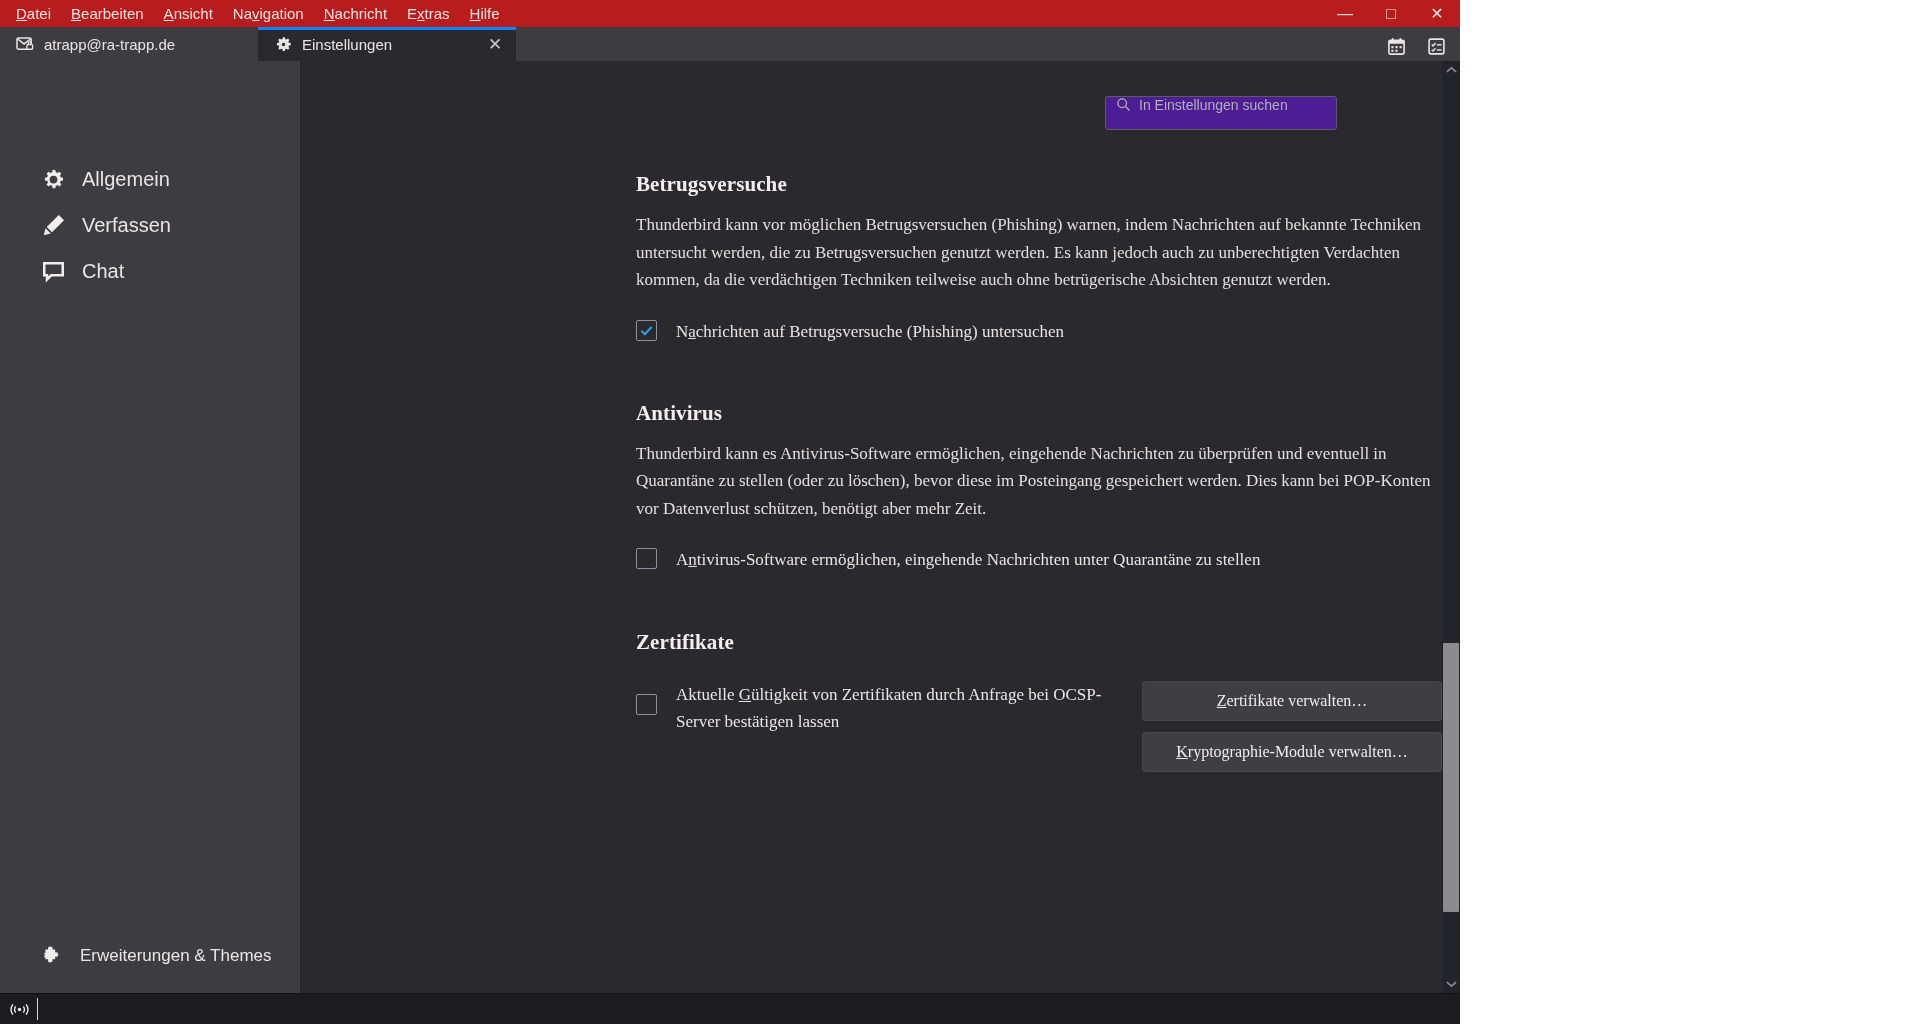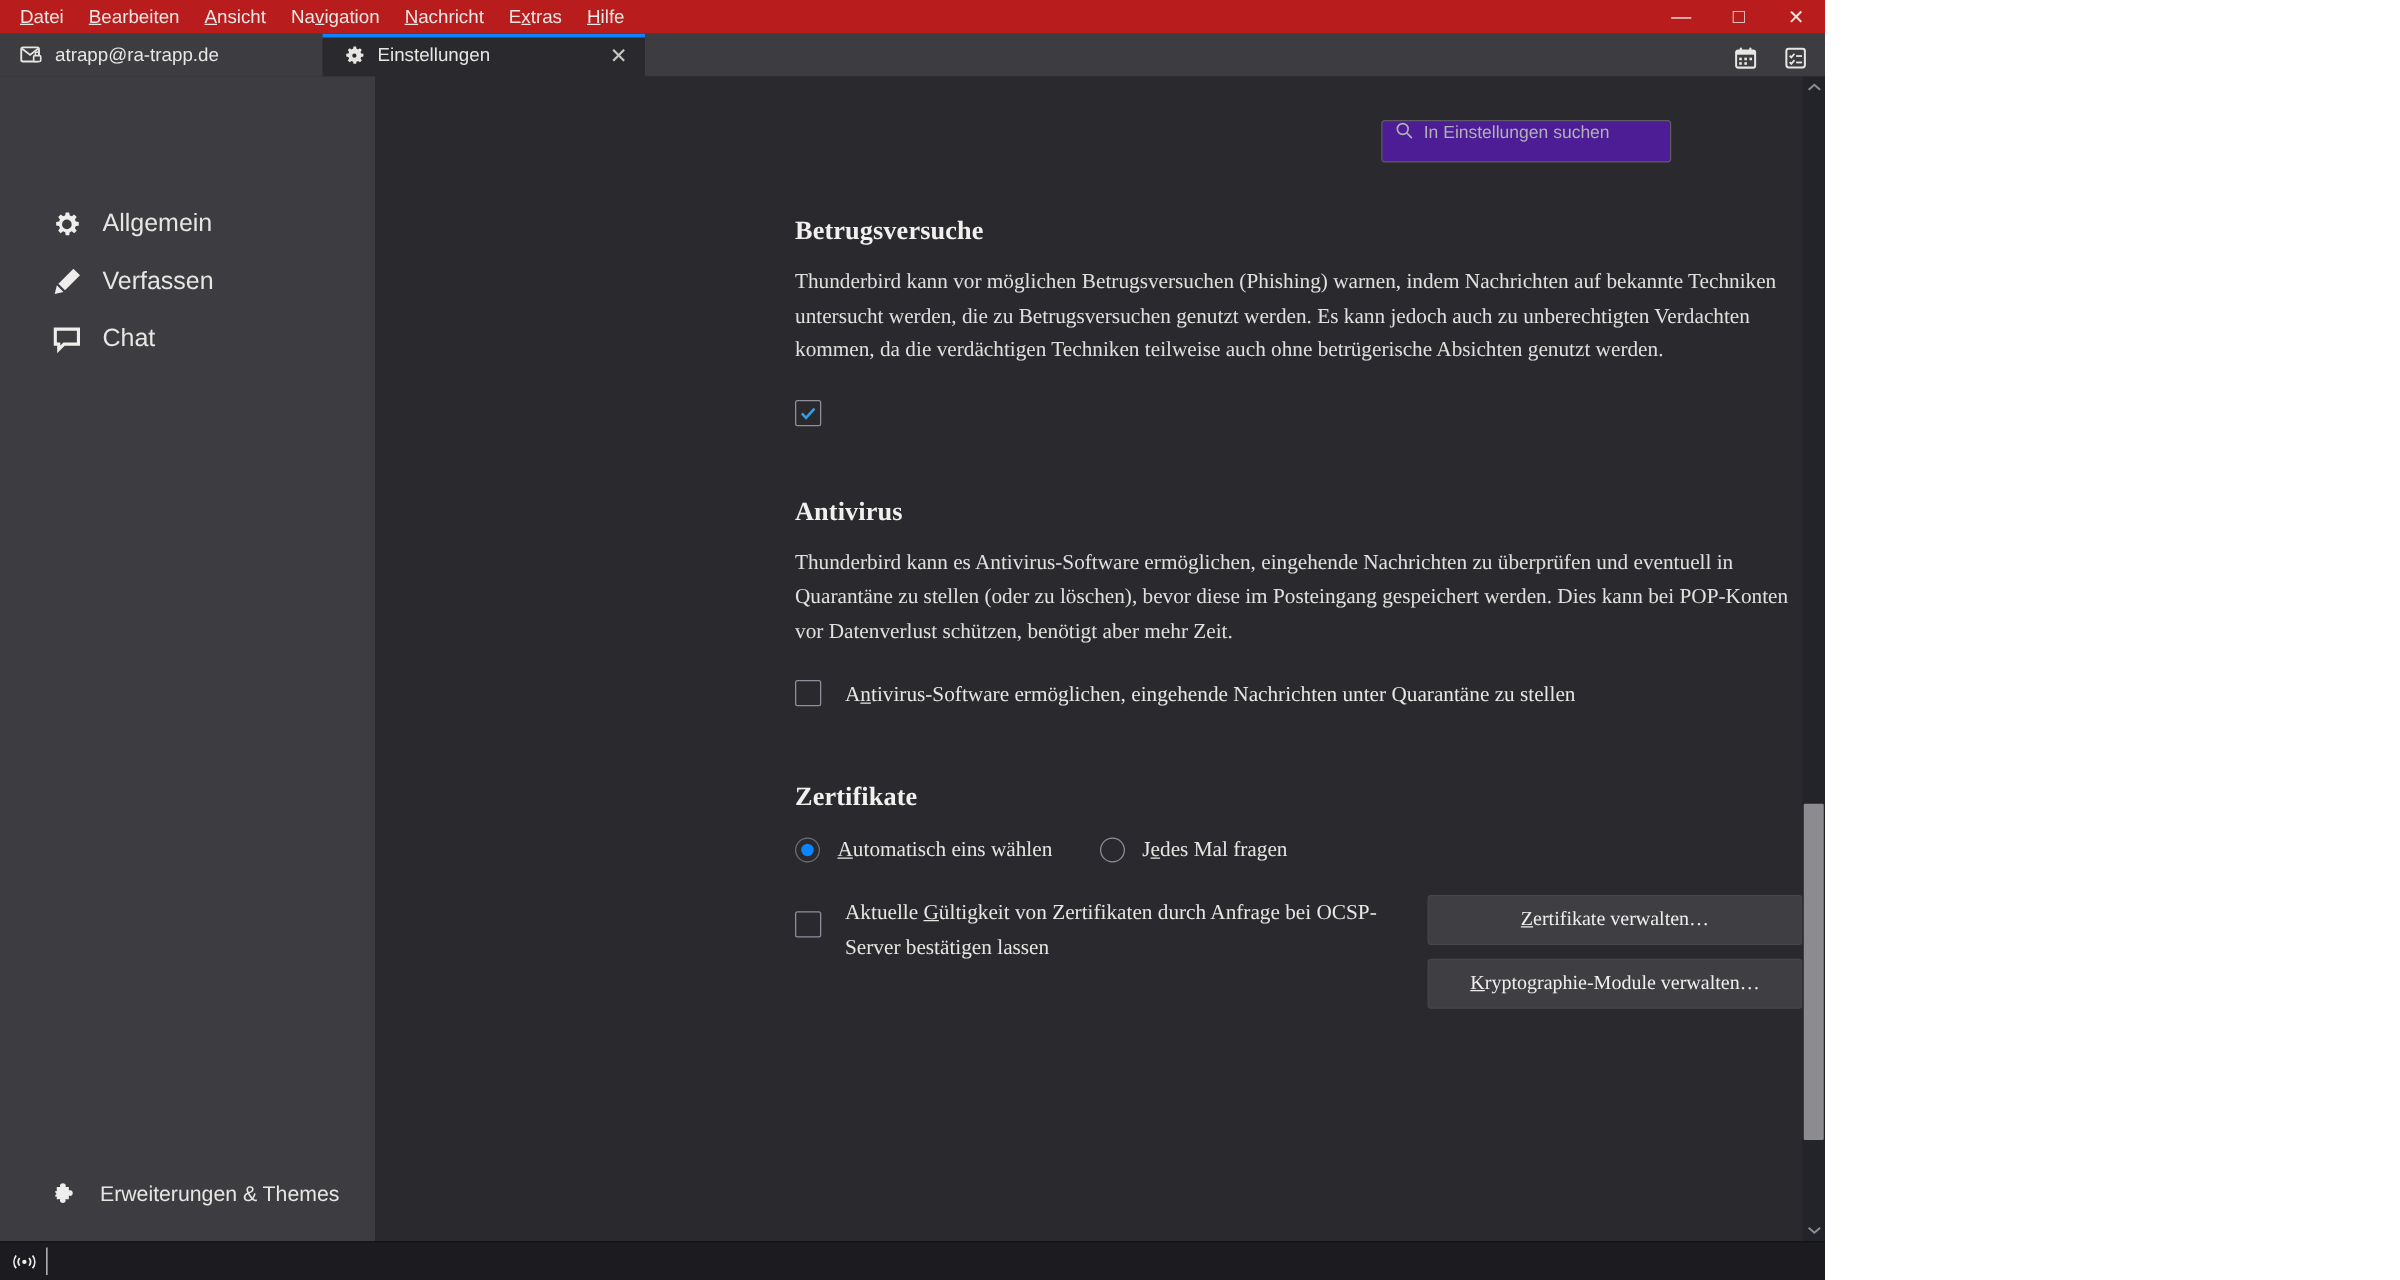--- a/index.html
+++ b/index.html
@@ -335,45 +335,38 @@
 
           <div class="section">
             <h2 class="sec-title">Betrugsversuche</h2>
             <p class="sec-desc">Thunderbird kann vor möglichen Betrugsversuchen (Phishing) warnen, indem Nachrichten auf bekannte Techniken untersucht werden, die zu Betrugsversuchen genutzt werden. Es kann jedoch auch zu unberechtigten Verdachten kommen, da die verdächtigen Techniken teilweise auch ohne betrügerische Absichten genutzt werden.</p>
             <div class="ctl-row">
               <span class="checkbox checked">
                 <svg width="15" height="15" viewBox="0 0 16 16">
                   <path d="M2.6 8.2 L6.2 12 L13.4 4.2" stroke="#2f9fe8" stroke-width="2.2" fill="none"></path>
                 </svg>
               </span>
+              <span class="ctl-label"><span>N</span><span class="ak">a</span><span>chrichten auf Betrugsversuche (Phishing) untersuchen</span></span>
             </div>
           </div>
 
           <div class="section">
             <h2 class="sec-title">Antivirus</h2>
             <p class="sec-desc">Thunderbird kann es Antivirus-Software ermöglichen, eingehende Nachrichten zu überprüfen und eventuell in Quarantäne zu stellen (oder zu löschen), bevor diese im Posteingang gespeichert werden. Dies kann bei POP-Konten vor Datenverlust schützen, benötigt aber mehr Zeit.</p>
             <div class="ctl-row">
               <span class="checkbox">
                 
               </span>
               <span class="ctl-label"><span>A</span><span class="ak">n</span><span>tivirus-Software ermöglichen, eingehende Nachrichten unter Quarantäne zu stellen</span></span>
             </div>
           </div>
 
           <div class="section">
             <h2 class="sec-title">Zertifikate</h2>
 
-            <div class="radio-row">
-              <span class="radio selected">
-                  <span class="dot"></span>
-                </span>
-              <span class="radio-label"><span></span><span class="ak">A</span><span>utomatisch eins wählen</span></span>
-              <span class="radio"></span>
-              <span class="radio-label"><span>J</span><span class="ak">e</span><span>des Mal fragen</span></span>
-            </div>
 
             <div id="cert-actions">
               <div id="ocsp-block">
                 <span class="checkbox" style="margin-top:13px">
                   
                 </span>
                 <span class="ctl-label" id="ocsp-label"><span>Aktuelle </span><span class="ak">G</span><span>ültigkeit von Zertifikaten durch Anfrage bei OCSP-Server bestätigen lassen</span></span>
               </div>
               <div id="cert-buttons">
                 <button class="btn"><span></span><span class="ak">Z</span><span>ertifikate verwalten…</span></button>

